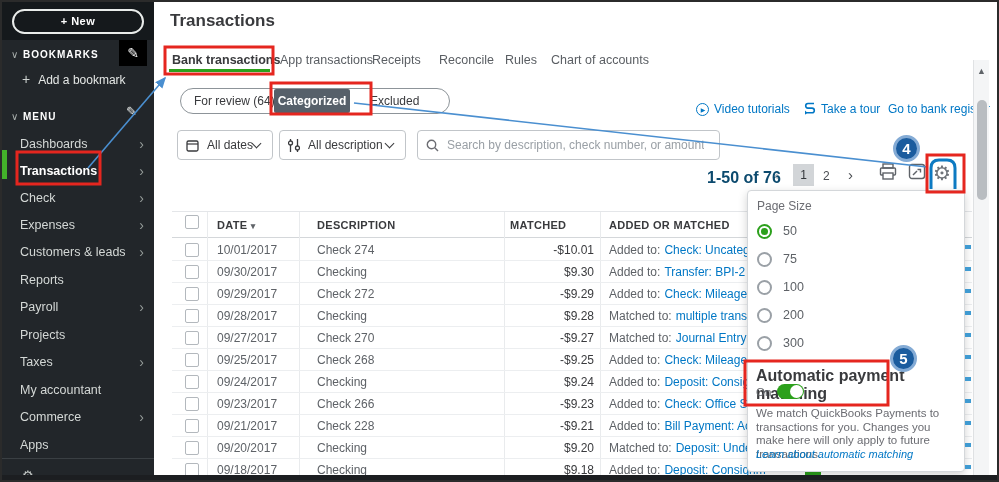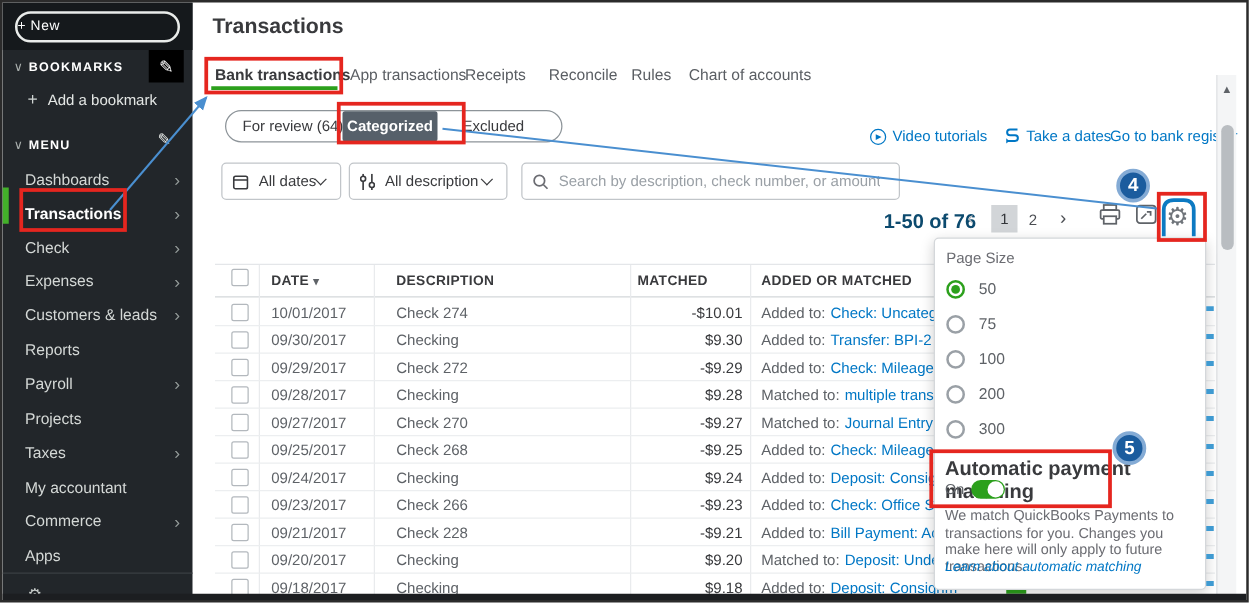--- a/index.html
+++ b/index.html
@@ -3,21 +3,21 @@
 <meta charset="utf-8">
 <style>
   * { margin:0; padding:0; box-sizing:border-box; }
   html,body { width:999px; height:482px; }
   body { font-family:"Liberation Sans", sans-serif; background:#fff; }
   #frame { position:relative; width:999px; height:482px; overflow:hidden; border:2px solid #2b2b2b; background:#fff; }
 
   
   #sidebar { position:absolute; left:0; top:0; width:152px; height:478px; background:#22262a; color:#d9dcda; }
   #sb-topband { position:absolute; left:0; top:0; width:152px; height:38px; background:#15191c; }
-  #new-btn { position:absolute; left:10px; top:7px; width:132px; height:25px; border:2px solid #e9ecea; border-radius:13px; color:#fff; font-size:11px; font-weight:normal; text-align:left; line-height:21px; letter-spacing:.5px; }
+  #new-btn { position:absolute; left:10px; top:7px; width:132px; height:25px; border:2px solid #e9ecea; border-radius:13px; color:#fff; font-size:11px; font-weight:bold; text-align:center; line-height:21px; letter-spacing:.5px; }
   .sb-sec { position:absolute; left:0; width:152px; height:24px; display:flex; align-items:center; }
   .sb-chev { color:#aab0ae; font-size:10px; margin-left:9px; width:12px; }
   .sb-sec-label { font-size:10px; font-weight:bold; letter-spacing:1px; color:#ffffff; }
   #bm-pencil-box { position:absolute; left:117px; top:38px; width:28px; height:26px; background:#000; color:#fff; font-size:14px; text-align:center; line-height:26px; }
   #menu-pencil { position:absolute; left:124px; top:102px; color:#e6e9e7; font-size:13px; }
   #add-bookmark { position:absolute; left:20px; top:69px; font-size:12px; color:#e4e7e5; }
   #add-bookmark .plus { font-size:14px; color:#cfd4d2; margin-right:8px; }
   .sb-item { position:absolute; left:0; width:152px; height:27px; display:flex; align-items:center; font-size:12.5px; color:#d4d8d6; }
   .sb-item .lbl { margin-left:18px; }
   .sb-item .rchev { position:absolute; right:10px; color:#959c9a; font-size:14px; }
@@ -190,21 +190,21 @@
 
   <span class="hlink" style="left:694px">
     <span class="playcirc">▶</span>
     <span>Video tutorials</span>
   </span>
   <span class="hlink" style="left:802px">
     <svg width="12" height="14" viewBox="0 0 12 14">
         <path d="M10 1.5 H4 a2.3 2.3 0 0 0 0 4.6 h4 a2.3 2.3 0 0 1 0 4.6 H2" fill="none" stroke="#0077c5" stroke-width="1.6"></path>
         <path d="M1 8.6 l2.4 2.1 -2.4 2.1 z" fill="#0077c5"></path>
       </svg>
-    <span>Take a dates</span>
+    <span>Take a tour</span>
   </span>
   <span class="hlink" style="left:886px">
     <span>Go to bank register</span>
   </span>
 
   <div class="filterbox" style="left:175px; width:96px;">
     <span class="ficon">
       <svg width="13" height="13" viewBox="0 0 13 13">
           <rect x="1" y="2" width="11" height="10" rx="1.5" fill="none" stroke="#393a3d" stroke-width="1.3"></rect>
           <line x1="1" y1="5" x2="12" y2="5" stroke="#393a3d" stroke-width="1.2"></line>

